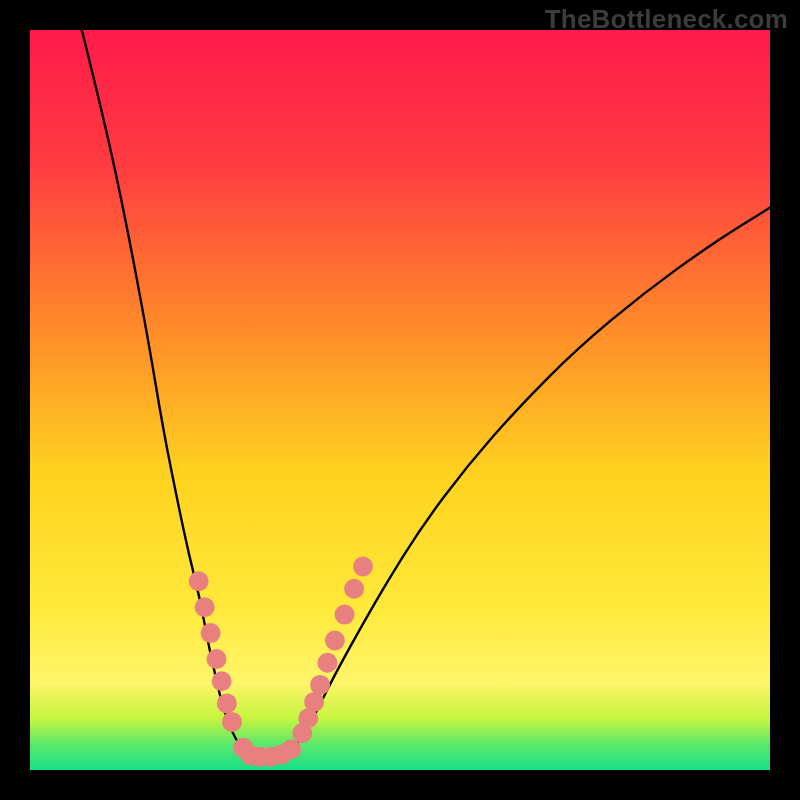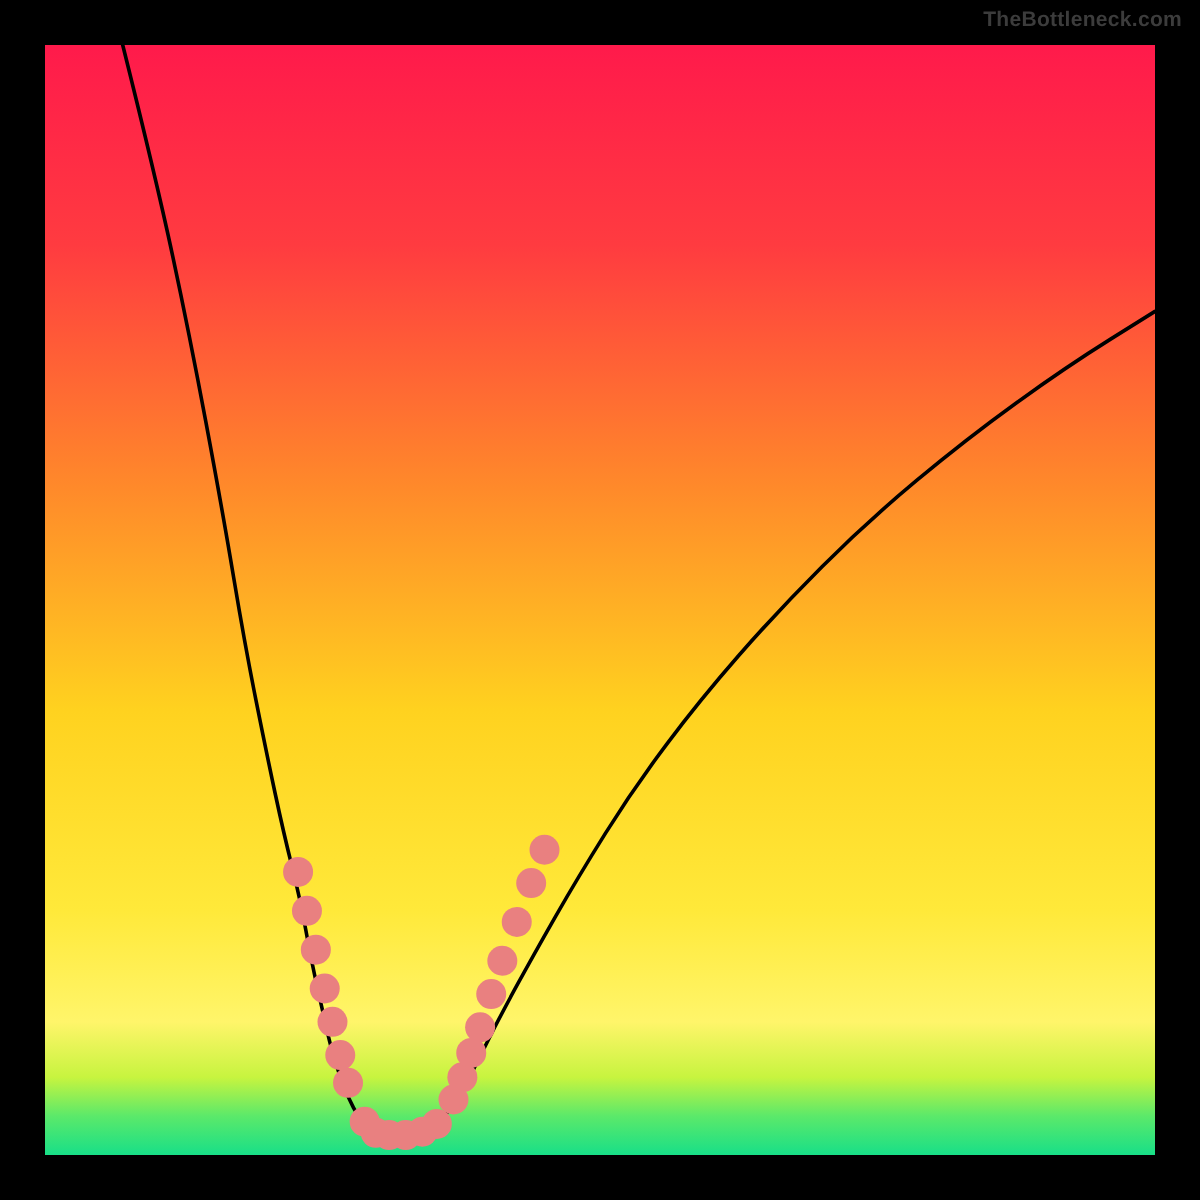--- a/index.html
+++ b/index.html
@@ -15,21 +15,21 @@
     position: absolute;
     top: 0; left: 0;
     width: 800px; height: 800px;
     background: #000;
   }
   .watermark {
     position: absolute;
     top: 4px;
     right: 12px;
     color: #3c3c3c;
-    font-size: 14px;
+    font-size: 26px;
     font-weight: 600;
     letter-spacing: 0.2px;
     user-select: none;
   }
   svg { display: block; }
 </style>
 </head>
 <body>
 
 <div class="frame">

